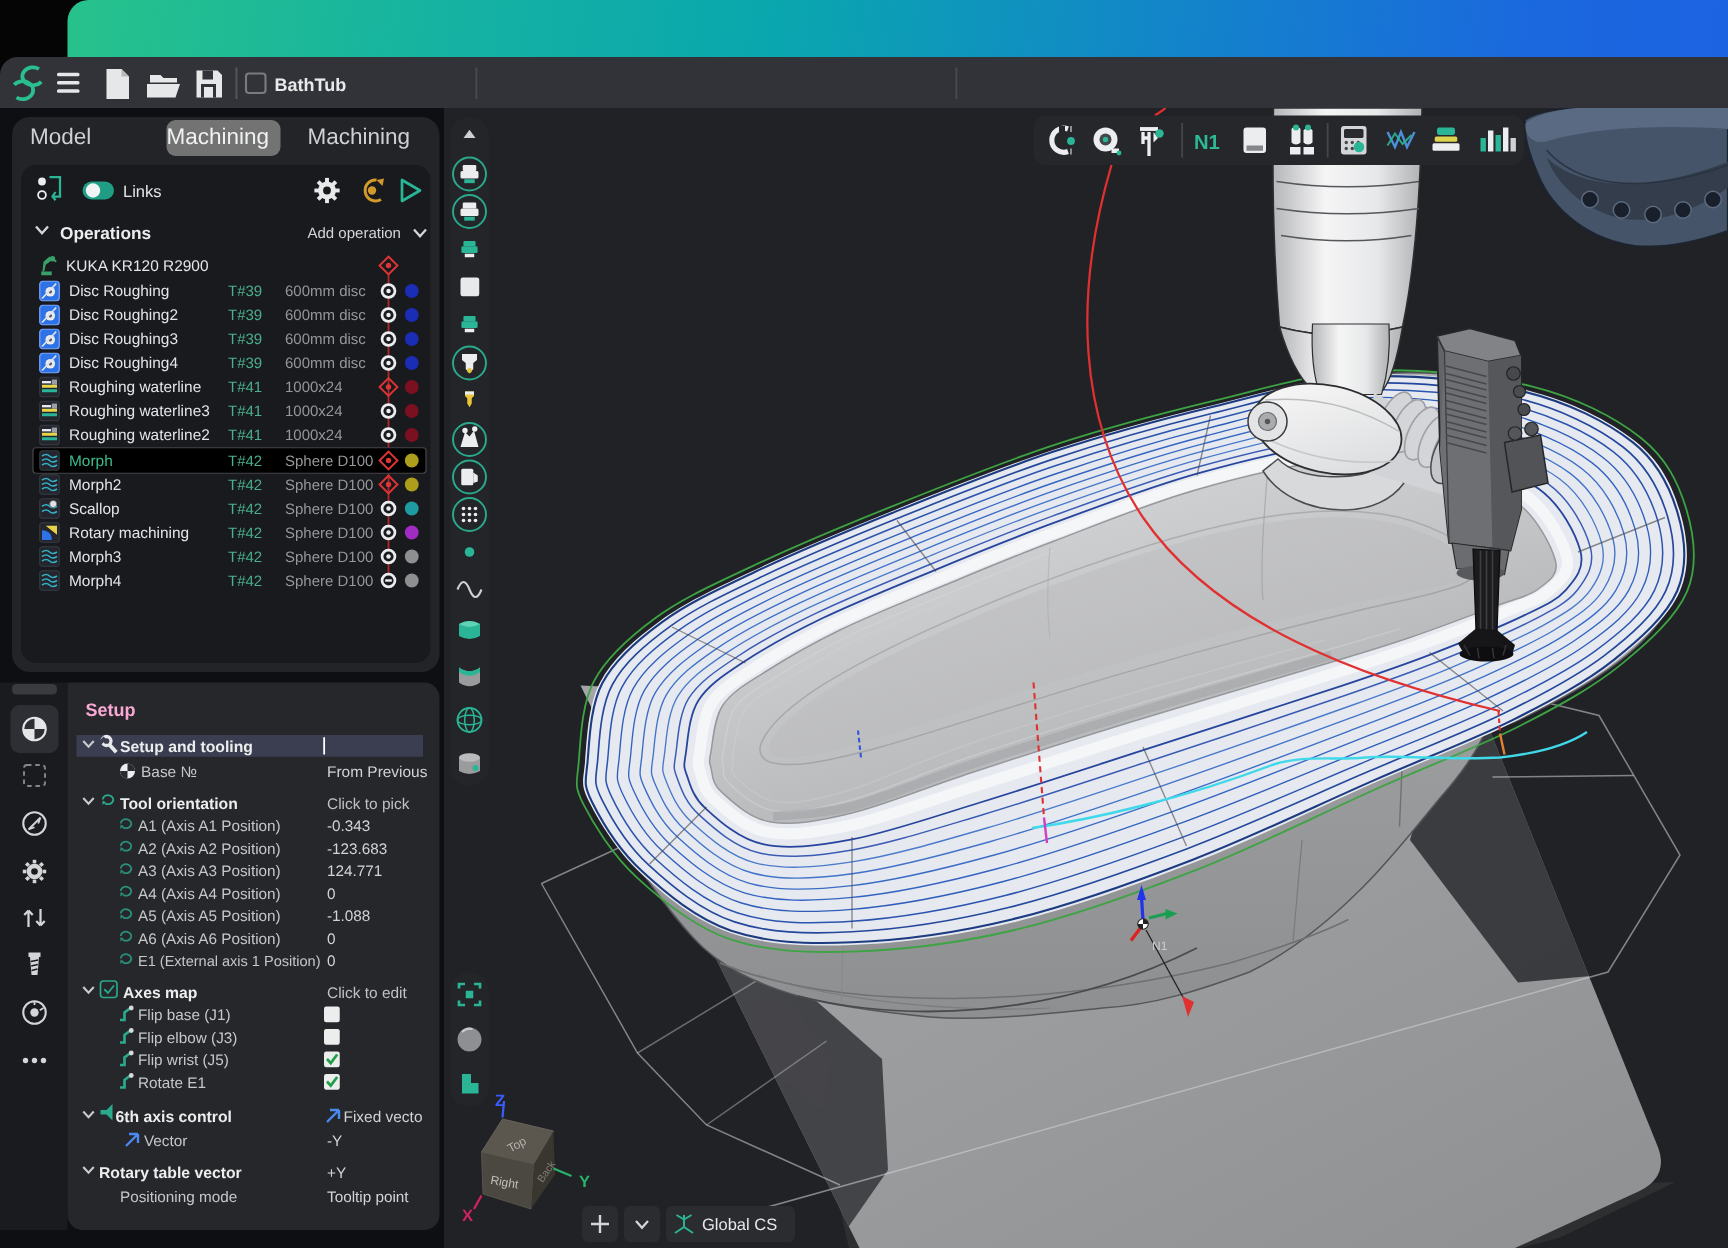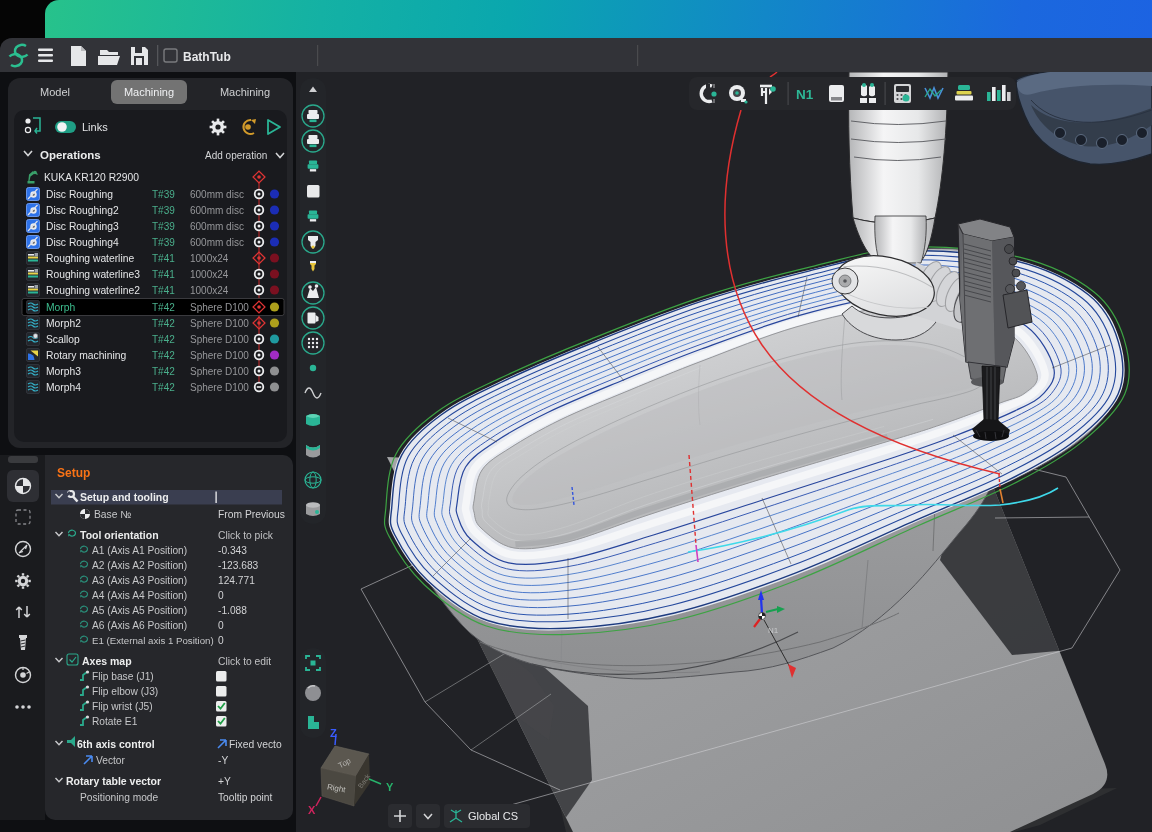--- a/index.html
+++ b/index.html
@@ -2,29 +2,29 @@
 <html><head><meta charset="utf-8"><style>
 *{margin:0;padding:0;box-sizing:border-box}
 body{width:1152px;height:832px;background:#000;overflow:hidden;font-family:"Liberation Sans",sans-serif}
 .abs{position:absolute}
 #root{position:relative;width:1152px;height:832px;background:#050505}
 #grad{left:45px;top:0;width:1107px;height:40px;background:linear-gradient(98deg,#27c28b 0%,#14b1a4 25%,#0aa7ae 42%,#1287c8 65%,#1b68de 88%,#1c63e2 100%);border-top-left-radius:14px}
 #win{left:0;top:38px;width:1152px;height:794px;background:#0e0f12;border-top-left-radius:12px}
 #topbar{left:0;top:38px;width:1152px;height:34px;background:#323338;border-top-left-radius:12px}
 #panel1{left:8px;top:78px;width:285px;height:370px;background:#232428;border-radius:12px}
 #inner1{left:14px;top:110px;width:273px;height:332px;background:#191a1e;border-radius:10px}
-.tab{position:absolute;top:81px;height:22px;line-height:22px;font-size:11px;color:#cfd0d2;text-align:center}
+.tab{position:absolute;top:81px;height:22px;line-height:22px;font-size:15px;color:#cfd0d2;}
 #mach{left:111px;top:80px;width:76px;height:24px;background:#737373;border-radius:6px;color:#f0f1f3;line-height:24px}
 #sidebar{left:0;top:455px;width:45px;height:365px;background:#1a1b1e}
 #panel2{left:45px;top:455px;width:248px;height:365px;background:#26272b;border-radius:0 10px 10px 10px}
 #midstrip1{left:300px;top:78px;width:26px;height:446px;background:#232529;border-radius:13px}
 #midstrip2{left:300px;top:648px;width:26px;height:90px;background:#232529;border-radius:13px}
 #vptoolbar{left:689px;top:77px;width:327px;height:33px;background:#26272b;border-radius:8px}
 .btn{position:absolute;top:804px;height:24px;background:#2b2c30;border-radius:4px;color:#e8e8ea}
-#setuptitle{left:57px;top:466px;font-size:12px;font-weight:bold;color:#f97316}
+#setuptitle{left:57px;top:466px;font-size:12px;font-weight:bold;color:#f9a8d4}
 svg{position:absolute;left:0;top:0}
 </style></head><body>
 <div id="root">
 <div id="grad" class="abs"></div>
 <div id="win" class="abs"></div>
 <svg width="1152" height="832" viewBox="0 0 1152 832">
 <defs>
 <linearGradient id="plateG" x1="0" y1="0" x2="1" y2="1">
  <stop offset="0" stop-color="#a4a5a7"></stop>
           <stop offset="0.5" stop-color="#9b9c9e"></stop>

